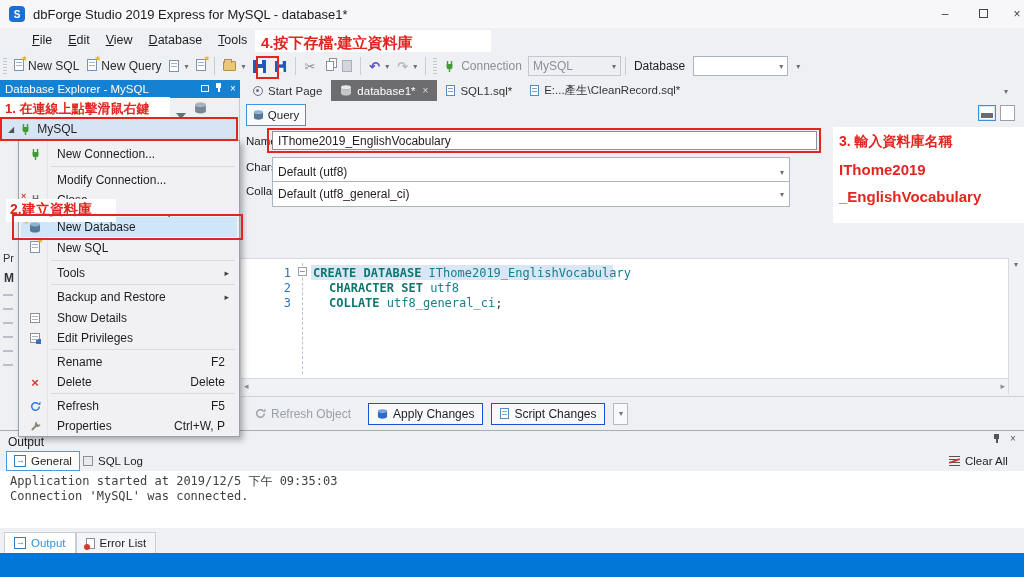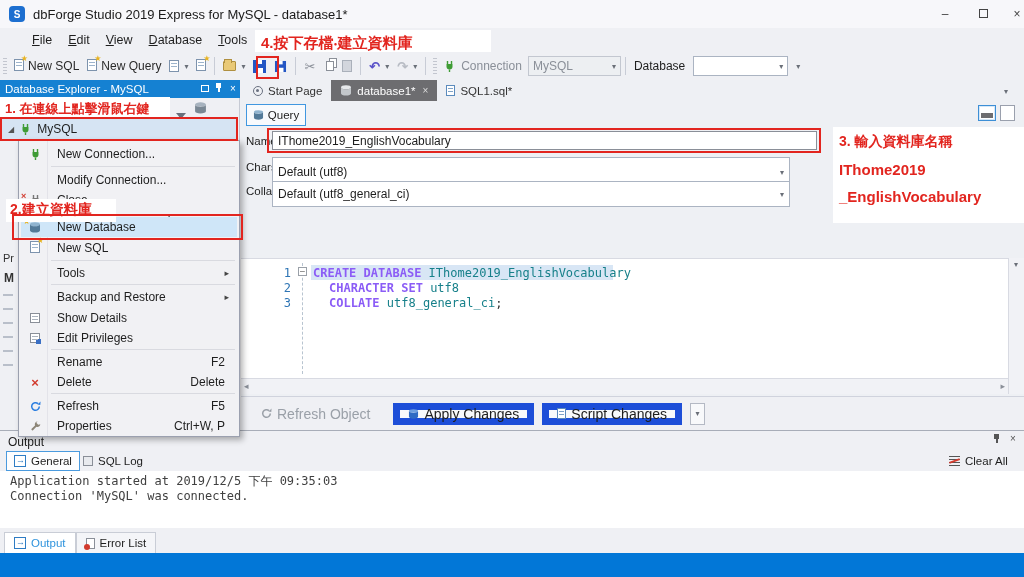--- a/index.html
+++ b/index.html
@@ -96,31 +96,31 @@
   .flabel { position:absolute; font-size:11.5px; color:#1e1e1e; }
   .ffield { position:absolute; background:#fff; border:1px solid #8a8f98; font-size:12px; display:flex; align-items:center; padding:0 5px; justify-content:space-between; }
 
   
   #editor { position:absolute; left:0; top:178px; width:767px; height:120px; background:#fff; border-top:1px solid #d8dae2; font-family:"DejaVu Sans Mono",monospace; font-size:12px; }
   .lnum { position:absolute; left:0; width:50px; text-align:right; color:#2e75b5; }
   .foldline { position:absolute; left:61px; top:4px; bottom:4px; border-left:1px dashed #b8c4d0; }
   .foldbox { position:absolute; left:57px; top:8px; width:9px; height:9px; border:1px solid #9aa0a8; background:#fff; font-size:8px; line-height:7px; text-align:center; color:#555; }
   .codeline { position:absolute; left:72px; white-space:pre; }
   .hl1 { position:absolute; left:70px; top:6px; width:302px; height:15px; background:#d8e6f5; }
-  .kw { color:#8b5cf6; font-weight:bold; }
+  .kw { color:#0f766e; font-weight:bold; }
   .idf { color:#17808a; }
   .pn { color:#333; }
 
   #vscroll { position:absolute; left:767px; top:178px; width:16px; height:136px; background:#f1f2f6; border-left:1px solid #d8dae2; }
   #hscroll { position:absolute; left:0; top:298px; width:767px; height:16px; background:#f1f2f6; border-top:1px solid #d8dae2; }
   .scr-arr { position:absolute; font-size:9px; color:#8a8f98; top:2px; }
 
   
   #docbtns { position:absolute; left:0; top:316px; width:783px; height:34px; background:#eff0f4; border-top:1px solid #d0d3dd; display:flex; align-items:center; gap:8px; padding-left:5px; }
-  .dbtn { height:22px; display:flex; align-items:center; gap:5px; padding:0 8px; font-size:14px; border:7px solid #1d4ed8; background:#f8f9fb; }
+  .dbtn { height:22px; display:flex; align-items:center; gap:5px; padding:0 8px; font-size:12px; border:1px solid #1d4ed8; background:#f8f9fb; }
   .dbtn.flat { border-color:transparent; background:transparent; color:#9aa0a8; }
   .dbtn-dd { width:15px; height:22px; border:1px solid #b4b9c4; background:#f8f9fb; display:flex; align-items:center; justify-content:center; font-size:8px; color:#6a6f78; }
 
   
   #output { position:absolute; left:0; top:430px; width:1024px; height:101px; background:#eff0f4; border-top:1px solid #a8adb8; }
   #out-title { position:absolute; left:8px; top:4px; font-size:12px; }
   .outtab { position:absolute; top:20px; height:20px; display:flex; align-items:center; gap:5px; padding:0 7px; font-size:11.5px; }
   .i-export { display:inline-block; width:12px; height:12px; border:1px solid #2e7cc4; background:#fff; position:relative; }
   .i-export::after { content:"\2192"; position:absolute; left:1px; top:-1px; font-size:9px; color:#2e7cc4; }
   .i-log { display:inline-block; width:10px; height:10px; border:1px solid #8a8f98; background:#e8eaee; }
@@ -381,20 +381,24 @@
       <svg width="12" height="11" viewBox="0 0 12 11">
           <ellipse cx="6" cy="2.2" rx="5" ry="2" fill="#e6e8ea"></ellipse>
           <path d="M1 2.2v6.3c0 1.2 2.2 2.1 5 2.1s5-.9 5-2.1V2.2c0 1.2-2.2 2.1-5 2.1S1 3.4 1 2.2z" fill="#c3c7cb"></path>
         </svg>
       <span>database1*</span>
       <span class="tabclose">×</span>
     </span>
     <span class="dtab">
       <span class="i-sqldoc"></span>
       <span>SQL1.sql*</span>
+    </span>
+    <span class="dtab">
+      <span class="i-sqldoc"></span>
+      <span>E:...產生\CleanRecord.sql*</span>
     </span>
   </div>
   <span class="ddv" style="position:absolute;left:762px;top:7px">▾</span>
 
   <div id="mainbtn">
     <svg width="11" height="10" viewBox="0 0 12 11">
         <ellipse cx="6" cy="2.2" rx="5" ry="2" fill="#8fb3cf"></ellipse>
         <path d="M1 2.2v6.3c0 1.2 2.2 2.1 5 2.1s5-.9 5-2.1V2.2c0 1.2-2.2 2.1-5 2.1S1 3.4 1 2.2z" fill="#537a99"></path>
       </svg>
     <span>Query</span>

